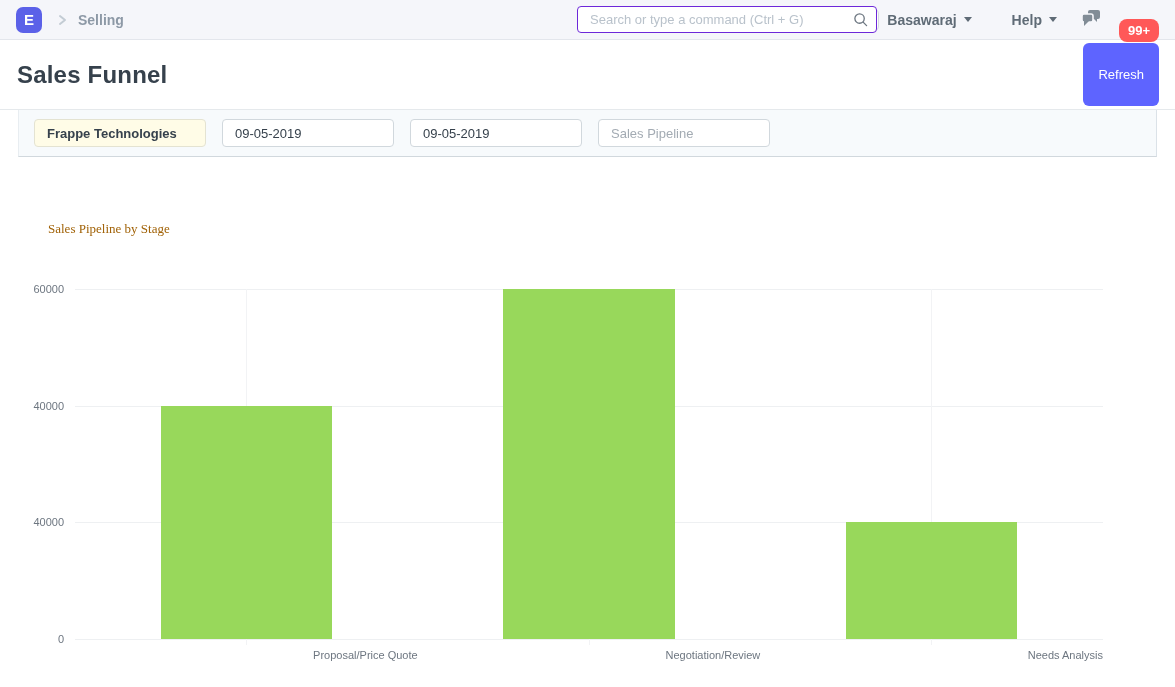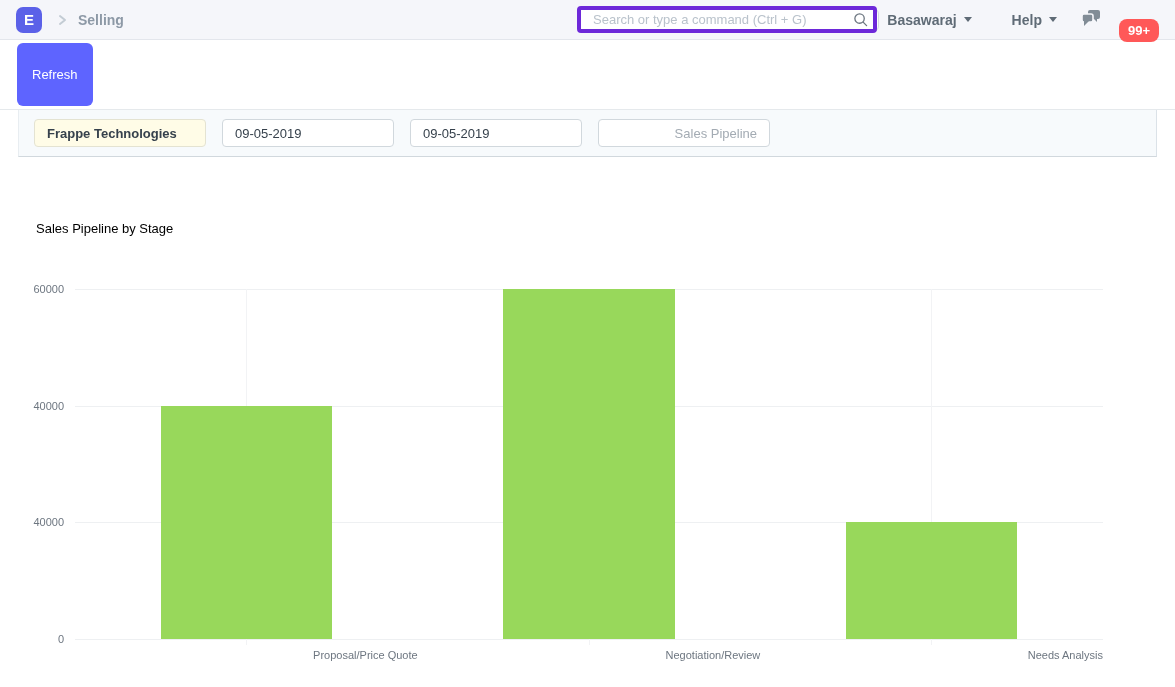--- a/index.html
+++ b/index.html
@@ -41,21 +41,21 @@
     font-size: 14px;
     cursor: pointer;
   }
   .search-wrap {
     position: absolute;
     left: 577px; top: 6px;
     width: 300px; height: 27px;
   }
   .search-input {
     width: 100%; height: 100%;
-    border: 4px solid #6d28d9;
+    border: 1px solid #6d28d9;
     border-radius: 4px;
     background: #fff;
     padding: 0 30px 0 12px;
     font-size: 13px;
     font-family: "Liberation Sans", sans-serif;
     color: #36414c;
     outline: none;
   }
   .search-input::placeholder { color: #b9c2cb; }
   .search-icon { position: absolute; right: 9px; top: 6px; }
@@ -154,29 +154,30 @@
     color: #36414c;
     padding: 0 12px;
     margin-right: 16px;
     outline: none;
   }
   .filter-input.company {
     background: #fffce7;
     border-color: #e4e3d2;
     font-weight: bold;
   }
-  .filter-input.muted { color: #a3abb3; text-align: right; }
+  .filter-input.muted { color: #a3abb3; }
 
   
   .chart-section { padding-top: 64px; }
   .chart-title {
-    margin-left: 36px;
+    margin-left: 48px;
     font-size: 13px;
     line-height: 15px;
-    color: #000000;
+    color: #a16207;
+    font-family: Liberation Serif, serif;
   }
   .chart-plot {
     position: relative;
     margin: 53px 0 0 75px;
     width: 1028px;
     height: 350px;
   }
   .gridline {
     position: absolute;
     left: 0; right: 0;
@@ -256,20 +257,21 @@
           <rect x="1" y="5" width="11" height="8" rx="2" fill="#818c96" stroke="#f5f6fa" stroke-width="1.6"></rect>
           <path d="M3 12 L3 17 L8 12 Z" fill="#818c96"></path>
         </svg>
       </span>
     </div>
     <div class="notif-badge">99+</div>
   </div>
 </div>
 
 <div class="page-head">
+  <h1 class="page-title">Sales Funnel</h1>
   <button class="btn-primary">Refresh</button>
 </div>
 
 <div class="filter-row">
   <input class="filter-input company" type="text" value="Frappe Technologies" style="">
   <input class="filter-input" type="text" value="09-05-2019" style="">
   <input class="filter-input" type="text" value="09-05-2019" style="">
   <input class="filter-input muted" type="text" value="Sales Pipeline" style="">
 </div>
 

